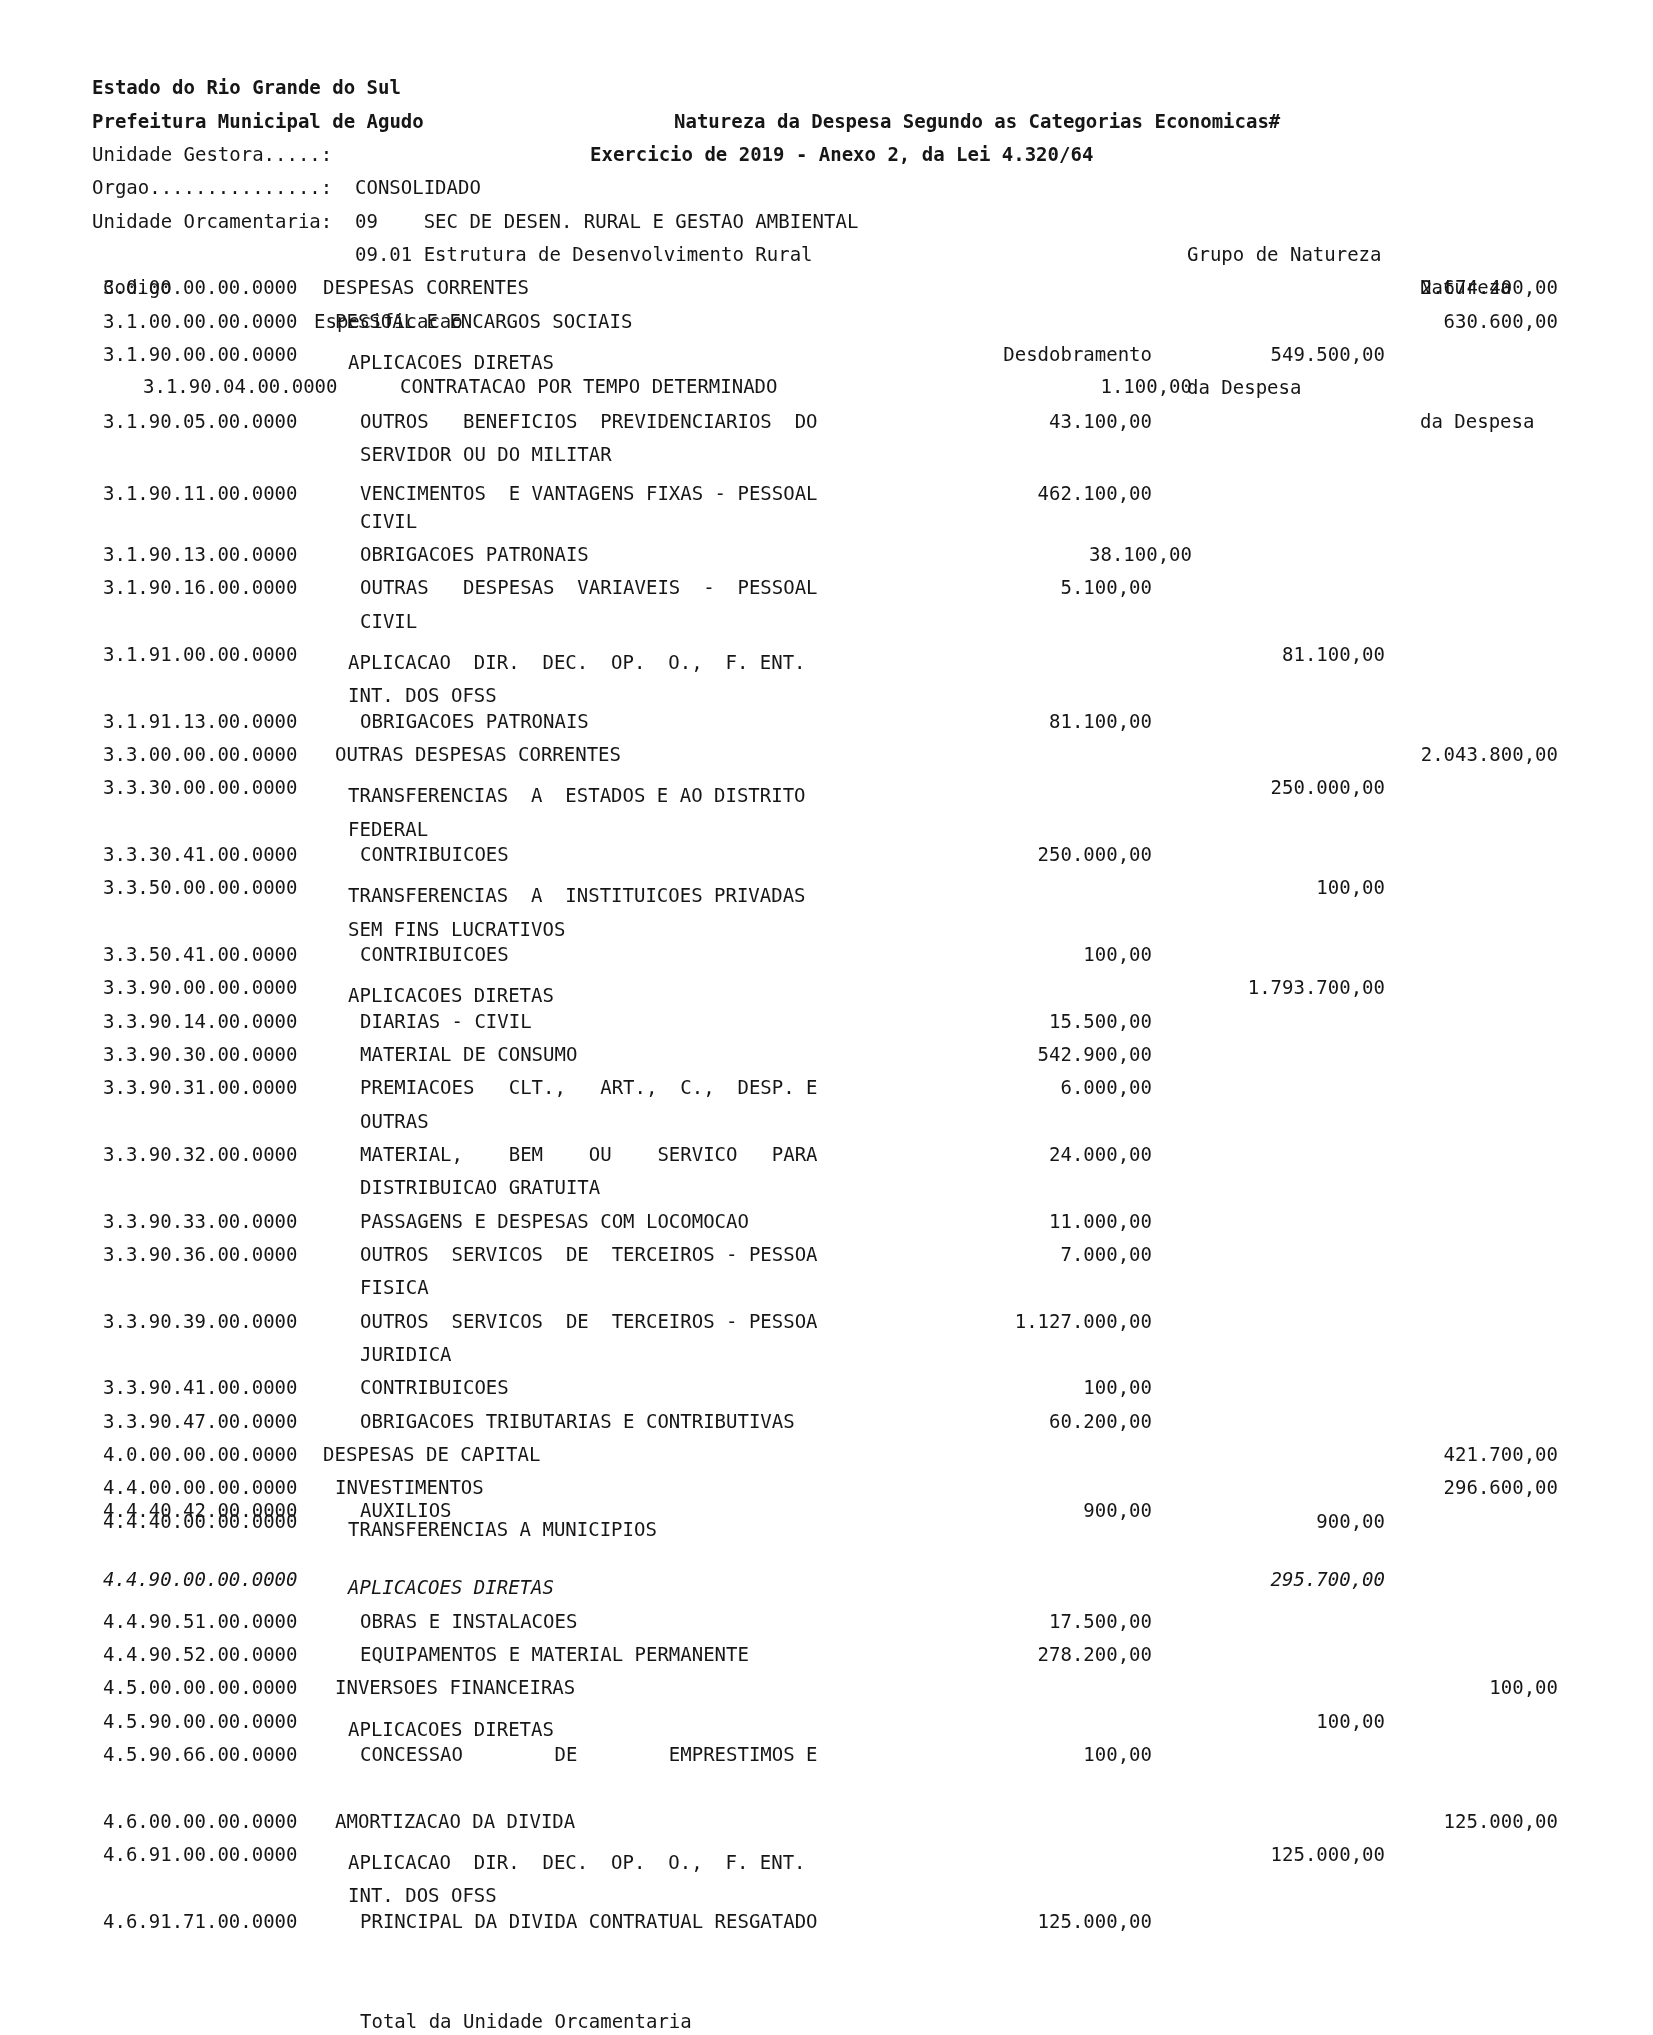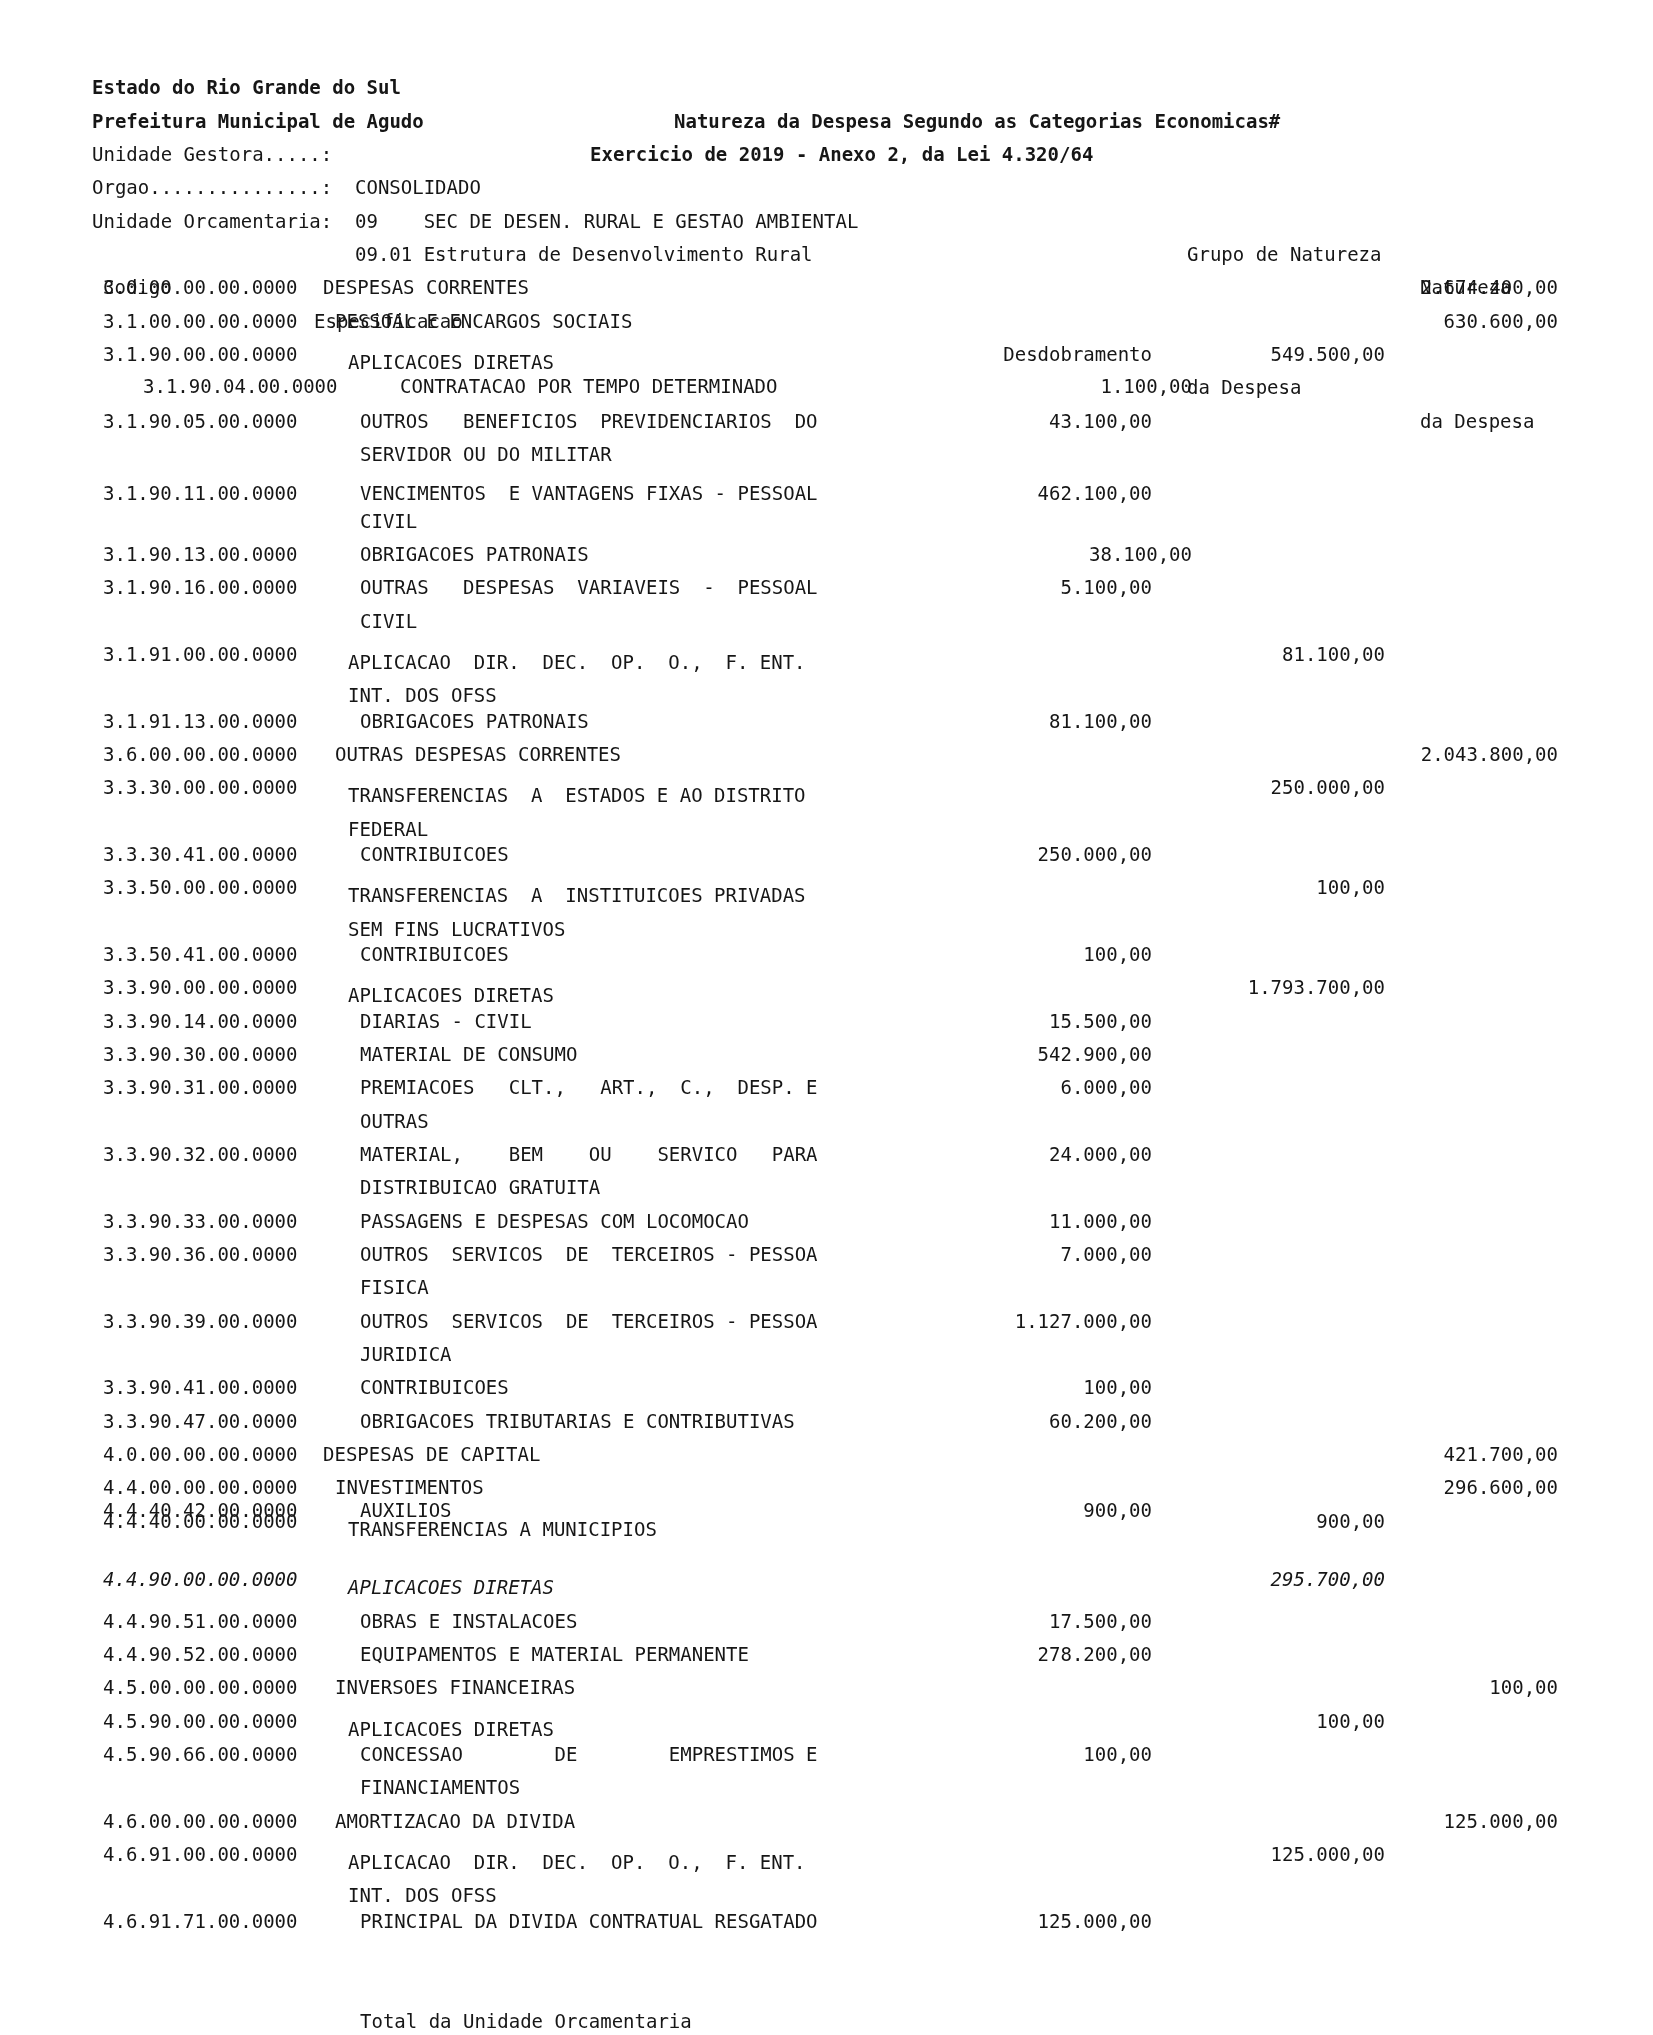--- a/index.html
+++ b/index.html
@@ -103,21 +103,21 @@
     <div class="line" style="top: 404.67px;"><span class="abs col-code">3.1.90.05.00.0000</span><span class="abs spec-3">OUTROS   BENEFICIOS  PREVIDENCIARIOS  DO</span><span class="num n-desd">43.100,00</span></div>
     <div class="line" style="top: 438px;"><span class="abs spec-3">SERVIDOR OU DO MILITAR</span></div>
     <div class="line" style="top: 477px; text-align: right;"><span class="abs col-code">3.1.90.11.00.0000</span><span class="abs spec-3">VENCIMENTOS  E VANTAGENS FIXAS - PESSOAL</span><span class="num n-desd">462.100,00</span></div>
     <div class="line" style="top: 504.67px;"><span class="abs spec-3">CIVIL</span></div>
     <div class="line" style="top: 538px; padding-left: 40px;"><span class="abs col-code">3.1.90.13.00.0000</span><span class="abs spec-3">OBRIGACOES PATRONAIS</span><span class="num n-desd">38.100,00</span></div>
     <div class="line" style="top: 571.33px;"><span class="abs col-code">3.1.90.16.00.0000</span><span class="abs spec-3">OUTRAS   DESPESAS  VARIAVEIS  -  PESSOAL</span><span class="num n-desd">5.100,00</span></div>
     <div class="line" style="top: 604.67px;"><span class="abs spec-3">CIVIL</span></div>
     <div class="line" style="top: 638px;"><span class="abs col-code">3.1.91.00.00.0000</span><span class="abs spec-2">APLICACAO  DIR.  DEC.  OP.  O.,  F. ENT.</span><span class="num n-grp">81.100,00</span></div>
     <div class="line" style="top: 671.33px;"><span class="abs spec-2">INT. DOS OFSS</span></div>
     <div class="line" style="top: 704.67px;"><span class="abs col-code">3.1.91.13.00.0000</span><span class="abs spec-3">OBRIGACOES PATRONAIS</span><span class="num n-desd">81.100,00</span></div>
-    <div class="line" style="top: 738px;"><span class="abs col-code">3.6.00.00.00.0000</span><span class="abs spec-1">OUTRAS DESPESAS CORRENTES</span><span class="num n-nat">2.043.800,00</span></div>
+    <div class="line" style="top: 738px;"><span class="abs col-code">3.3.00.00.00.0000</span><span class="abs spec-1">OUTRAS DESPESAS CORRENTES</span><span class="num n-nat">2.043.800,00</span></div>
     <div class="line" style="top: 771.33px;"><span class="abs col-code">3.3.30.00.00.0000</span><span class="abs spec-2">TRANSFERENCIAS  A  ESTADOS E AO DISTRITO</span><span class="num n-grp">250.000,00</span></div>
     <div class="line" style="top: 804.67px;"><span class="abs spec-2">FEDERAL</span></div>
     <div class="line" style="top: 838px;"><span class="abs col-code">3.3.30.41.00.0000</span><span class="abs spec-3">CONTRIBUICOES</span><span class="num n-desd">250.000,00</span></div>
     <div class="line" style="top: 871.33px;"><span class="abs col-code">3.3.50.00.00.0000</span><span class="abs spec-2">TRANSFERENCIAS  A  INSTITUICOES PRIVADAS</span><span class="num n-grp">100,00</span></div>
     <div class="line" style="top: 904.67px;"><span class="abs spec-2">SEM FINS LUCRATIVOS</span></div>
     <div class="line" style="top: 938px;"><span class="abs col-code">3.3.50.41.00.0000</span><span class="abs spec-3">CONTRIBUICOES</span><span class="num n-desd">100,00</span></div>
     <div class="line" style="top: 971.33px;"><span class="abs col-code">3.3.90.00.00.0000</span><span class="abs spec-2">APLICACOES DIRETAS</span><span class="num n-grp">1.793.700,00</span></div>
     <div class="line" style="top: 1004.67px;"><span class="abs col-code">3.3.90.14.00.0000</span><span class="abs spec-3">DIARIAS - CIVIL</span><span class="num n-desd">15.500,00</span></div>
     <div class="line" style="top: 1038px;"><span class="abs col-code">3.3.90.30.00.0000</span><span class="abs spec-3">MATERIAL DE CONSUMO</span><span class="num n-desd">542.900,00</span></div>
     <div class="line" style="top: 1071.33px;"><span class="abs col-code">3.3.90.31.00.0000</span><span class="abs spec-3">PREMIACOES   CLT.,   ART.,  C.,  DESP. E</span><span class="num n-desd">6.000,00</span></div>
@@ -134,18 +134,17 @@
     <div class="line" style="top: 1438px;"><span class="abs col-code">4.0.00.00.00.0000</span><span class="abs spec-0">DESPESAS DE CAPITAL</span><span class="num n-nat">421.700,00</span></div>
     <div class="line" style="top: 1471.33px;"><span class="abs col-code">4.4.00.00.00.0000</span><span class="abs spec-1">INVESTIMENTOS</span><span class="num n-nat">296.600,00</span></div>
     <div class="line" style="top: 1504.67px;"><span class="abs col-code">4.4.40.00.00.0000</span><span class="abs spec-2">TRANSFERENCIAS A MUNICIPIOS</span><span class="num n-grp">900,00</span></div>
     <div class="line" style="top: 1494px; text-align: right;"><span class="abs col-code">4.4.40.42.00.0000</span><span class="abs spec-3">AUXILIOS</span><span class="num n-desd">900,00</span></div>
     <div class="line" style="top: 1563px; font-style: italic;"><span class="abs col-code">4.4.90.00.00.0000</span><span class="abs spec-2">APLICACOES DIRETAS</span><span class="num n-grp">295.700,00</span></div>
     <div class="line" style="top: 1604.67px;"><span class="abs col-code">4.4.90.51.00.0000</span><span class="abs spec-3">OBRAS E INSTALACOES</span><span class="num n-desd">17.500,00</span></div>
     <div class="line" style="top: 1638px;"><span class="abs col-code">4.4.90.52.00.0000</span><span class="abs spec-3">EQUIPAMENTOS E MATERIAL PERMANENTE</span><span class="num n-desd">278.200,00</span></div>
     <div class="line" style="top: 1671.33px;"><span class="abs col-code">4.5.00.00.00.0000</span><span class="abs spec-1">INVERSOES FINANCEIRAS</span><span class="num n-nat">100,00</span></div>
     <div class="line" style="top: 1704.67px;"><span class="abs col-code">4.5.90.00.00.0000</span><span class="abs spec-2">APLICACOES DIRETAS</span><span class="num n-grp">100,00</span></div>
     <div class="line" style="top: 1738px;"><span class="abs col-code">4.5.90.66.00.0000</span><span class="abs spec-3">CONCESSAO        DE        EMPRESTIMOS E</span><span class="num n-desd">100,00</span></div>
-    <div class="line" style="top: 1771.33px;"><span class="abs spec-3">FINANCIAMENTOS</span></div>
     <div class="line" style="top: 1804.67px;"><span class="abs col-code">4.6.00.00.00.0000</span><span class="abs spec-1">AMORTIZACAO DA DIVIDA</span><span class="num n-nat">125.000,00</span></div>
     <div class="line" style="top: 1838px;"><span class="abs col-code">4.6.91.00.00.0000</span><span class="abs spec-2">APLICACAO  DIR.  DEC.  OP.  O.,  F. ENT.</span><span class="num n-grp">125.000,00</span></div>
     <div class="line" style="top: 1871.33px;"><span class="abs spec-2">INT. DOS OFSS</span></div>
     <div class="line" style="top: 1904.67px;"><span class="abs col-code">4.6.91.71.00.0000</span><span class="abs spec-3">PRINCIPAL DA DIVIDA CONTRATUAL RESGATADO</span><span class="num n-desd">125.000,00</span></div>
   </div>
 
 </body></html>

